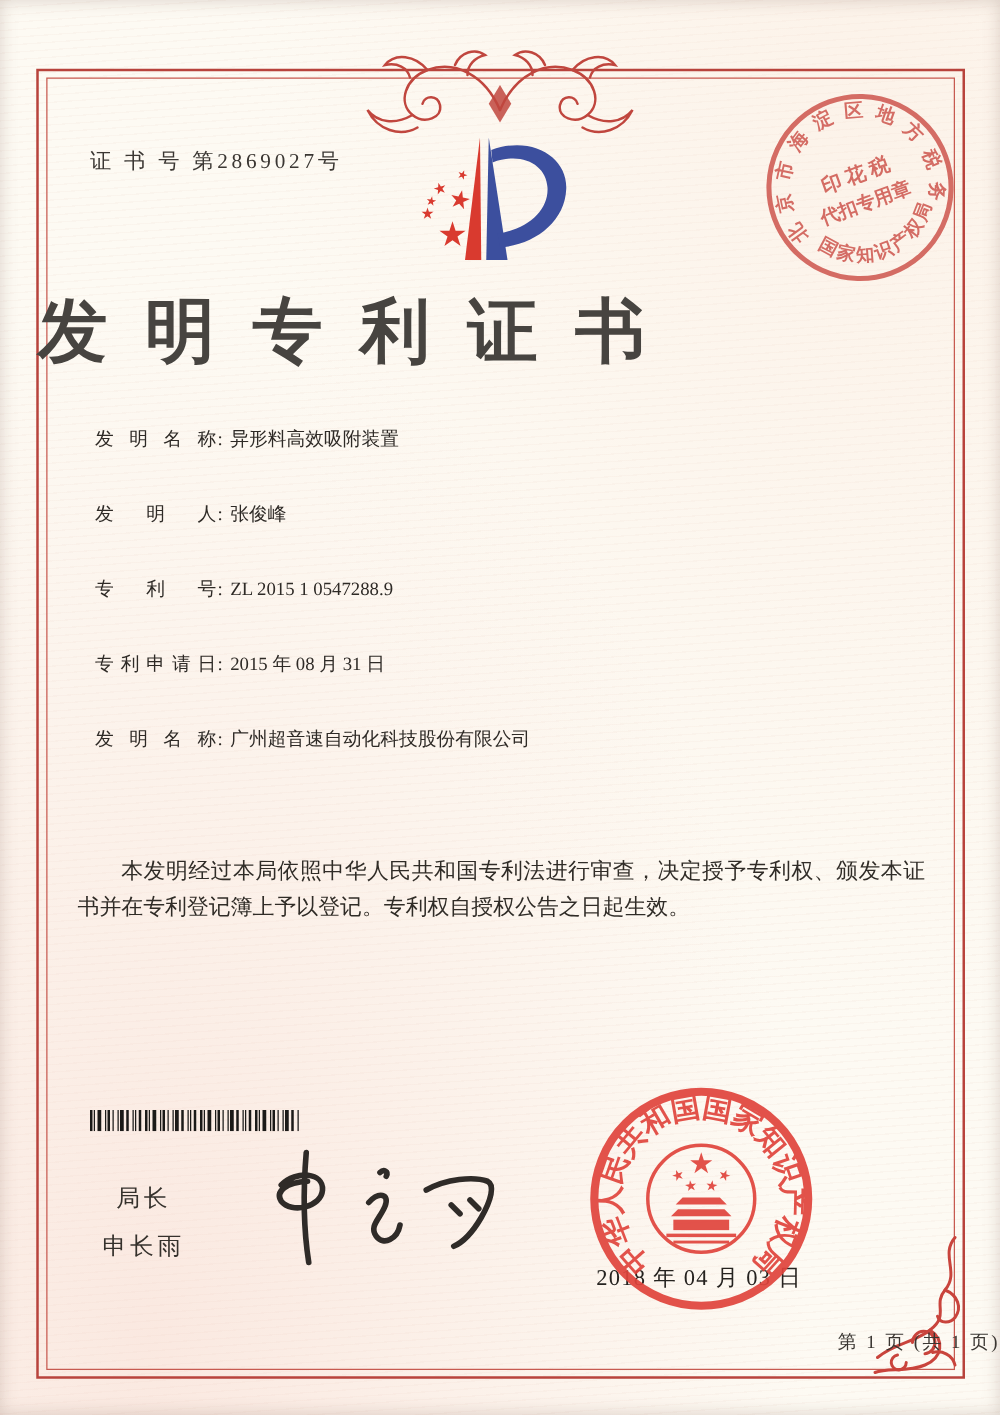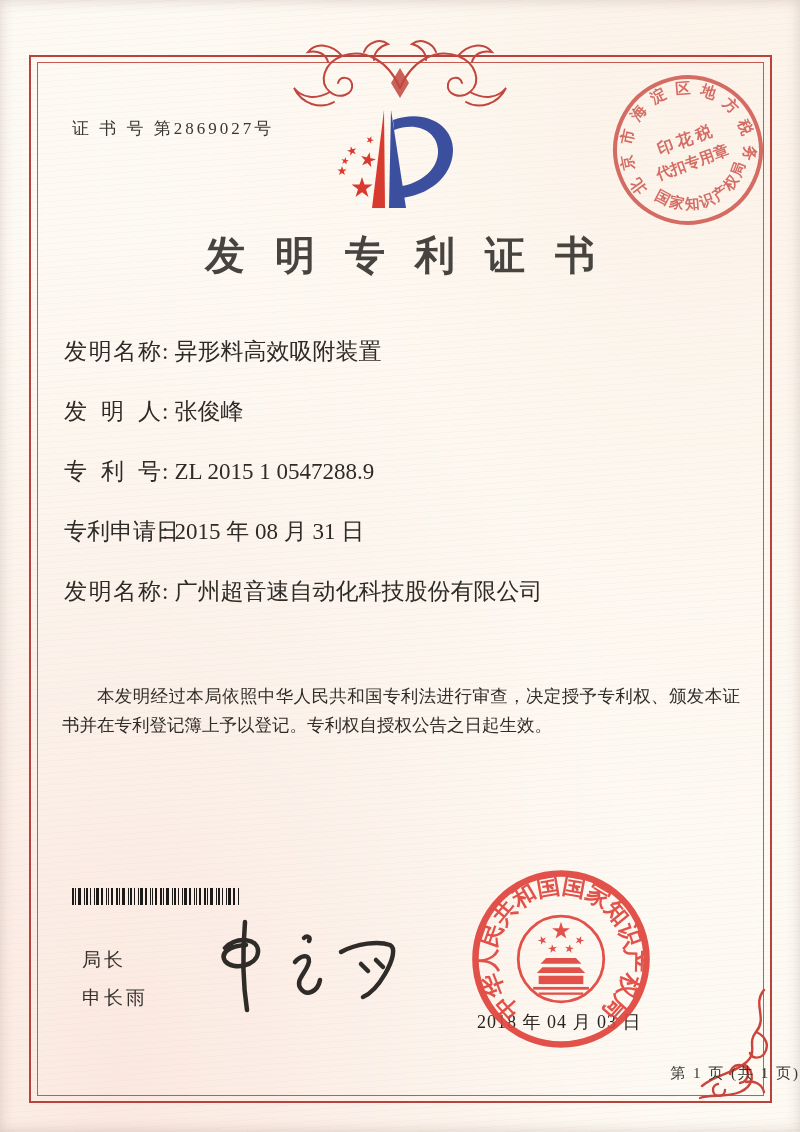--- a/index.html
+++ b/index.html
@@ -13,31 +13,31 @@
       #fdfaf3;
     box-shadow:inset 0 0 14px rgba(120,90,80,.25);
   }
   .frame-outer{position:absolute; left:29px; top:55px; right:28px; bottom:29px;
     border:2.5px solid #b8433c;}
   .frame-inner{position:absolute; left:37px; top:62px; right:36px; bottom:36px;
     border:1px solid #c75a50;}
   .cert-no{position:absolute; left:72px; top:117px; font-size:17px; letter-spacing:3px; color:#3a3632;}
   .logo{position:absolute; left:330px; top:106px;}
   .tax-stamp{position:absolute; left:602px; top:64px; opacity:.88;}
-  .title{position:absolute; left:0; top:228px; width:100%; text-align:center;
-    font-size:40px; font-weight:600; color:#474440; letter-spacing:30px; padding-left:30px; box-sizing:border-box;}
-  .fields{position:absolute; left:64px; top:340px; right:60px; font-size:23px; color:#2e2a26;}
+  .title{position:absolute; left:0; top:228px; width:100%; text-align:left;
+    font-size:56px; font-weight:600; color:#474440; letter-spacing:30px; padding-left:30px; box-sizing:border-box;}
+  .fields{position:absolute; left:76px; top:340px; right:60px; font-size:15px; color:#2e2a26;}
   .frow{margin-bottom:36px; line-height:24px; white-space:nowrap;}
   .flabel{display:inline-block; width:97px; text-align:justify; text-align-last:justify; vertical-align:bottom;}
   .fcolon{margin:0 6px 0 1px;}
   .paras{position:absolute; left:62px; top:682px; width:678px; font-size:17.5px;
     line-height:29px; color:#302c27; text-align:justify;}
   .paras p{margin:0; text-indent:2em;}
   .barcode{position:absolute; left:72px; top:888px;}
-  .director{position:absolute; left:82px; top:941px; font-size:19px; color:#35312c; letter-spacing:3px; line-height:38px;}
+  .director{position:absolute; left:82px; top:941px; font-size:19px; color:#35312c; letter-spacing:3px; line-height:38px;text-align:center;}
   .signature{position:absolute; left:183px; top:908px;}
   .seal{position:absolute; left:468px; top:866px; z-index:7;}
   .seal-date{position:absolute; left:477px; top:1010px; z-index:6; font-size:18px; color:#25221f; letter-spacing:1px;}
   .footer{position:absolute; left:0; top:1064px; width:100%; text-align:right; font-size:15px; color:#3a3632; letter-spacing:2px;}
   .ornament-top{position:absolute; left:268px; top:30px;}
   .ornament-corner{position:absolute; left:694px; top:986px;}
   svg text{font-family:"Liberation Serif","DejaVu Serif",serif;}
 </style>
 </head>
 <body>

